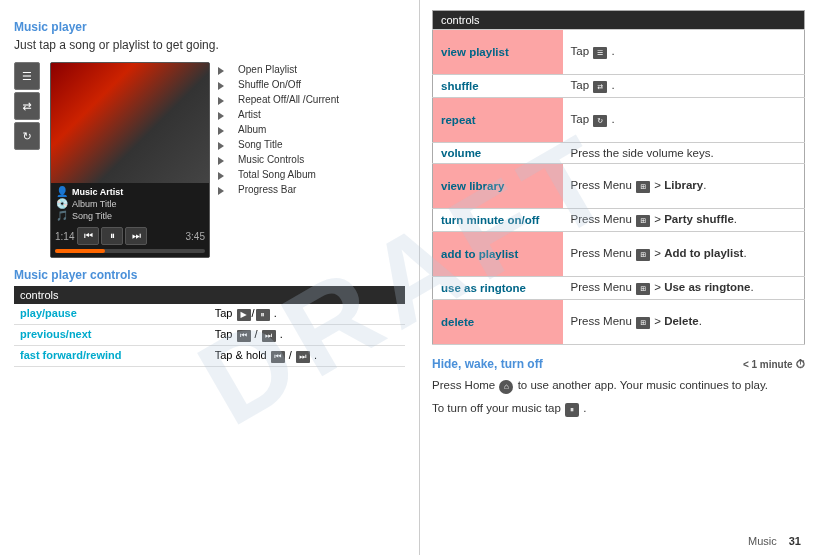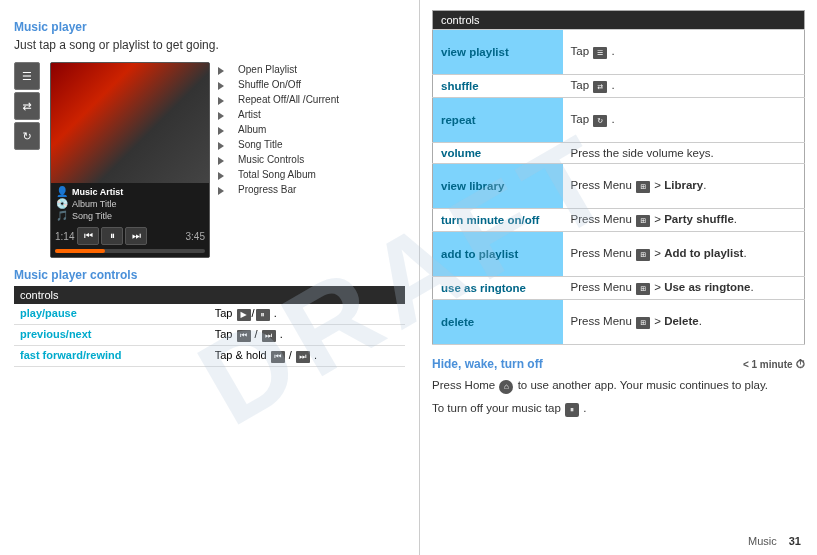--- a/index.html
+++ b/index.html
@@ -270,21 +270,21 @@
     }
 
     .big-controls-table .table-header-row td {
       background: #2a2a2a;
       color: #fff;
       padding: 3px 8px;
       font-size: 11px;
     }
 
     .big-controls-table tr.cyan-row td:first-child {
-      background: #7dd3fc;
+      background: #fca5a5;
       color: #006688;
       font-weight: bold;
       padding: 16px 8px;
       width: 130px;
     }
 
     .big-controls-table tr.cyan-row td:last-child {
       padding: 4px 8px;
       color: #333;
       background: #fff;

